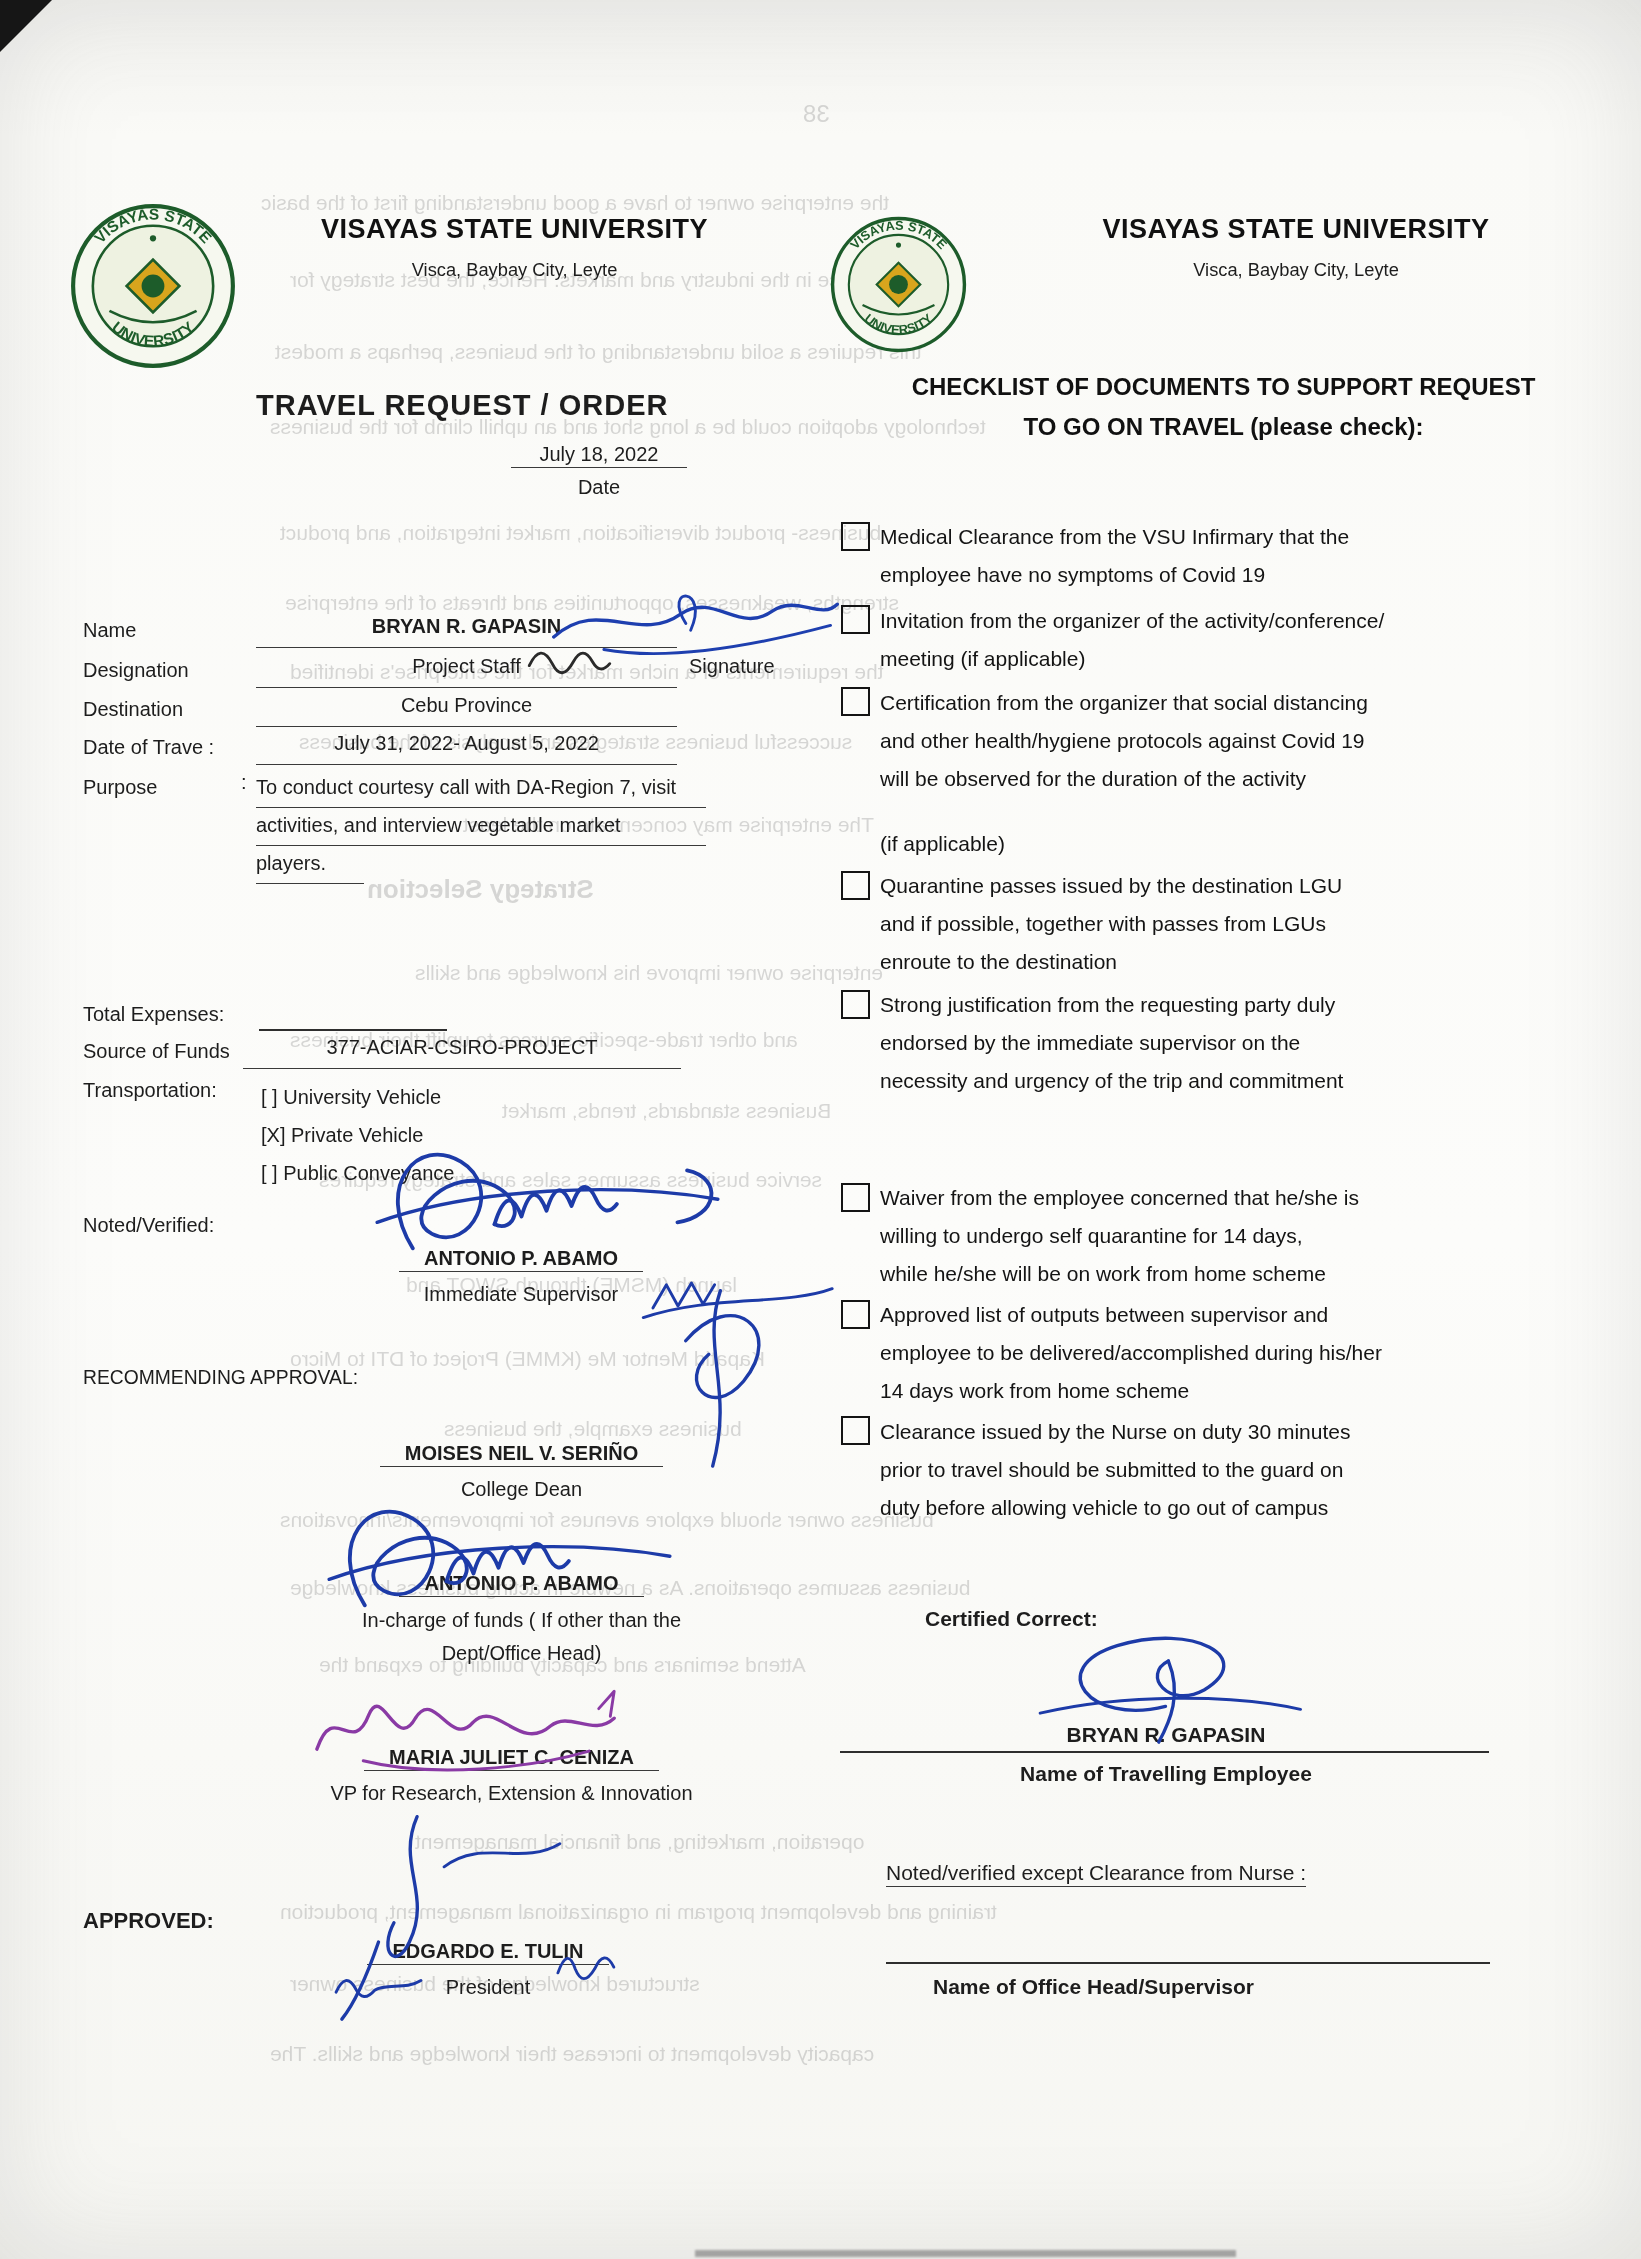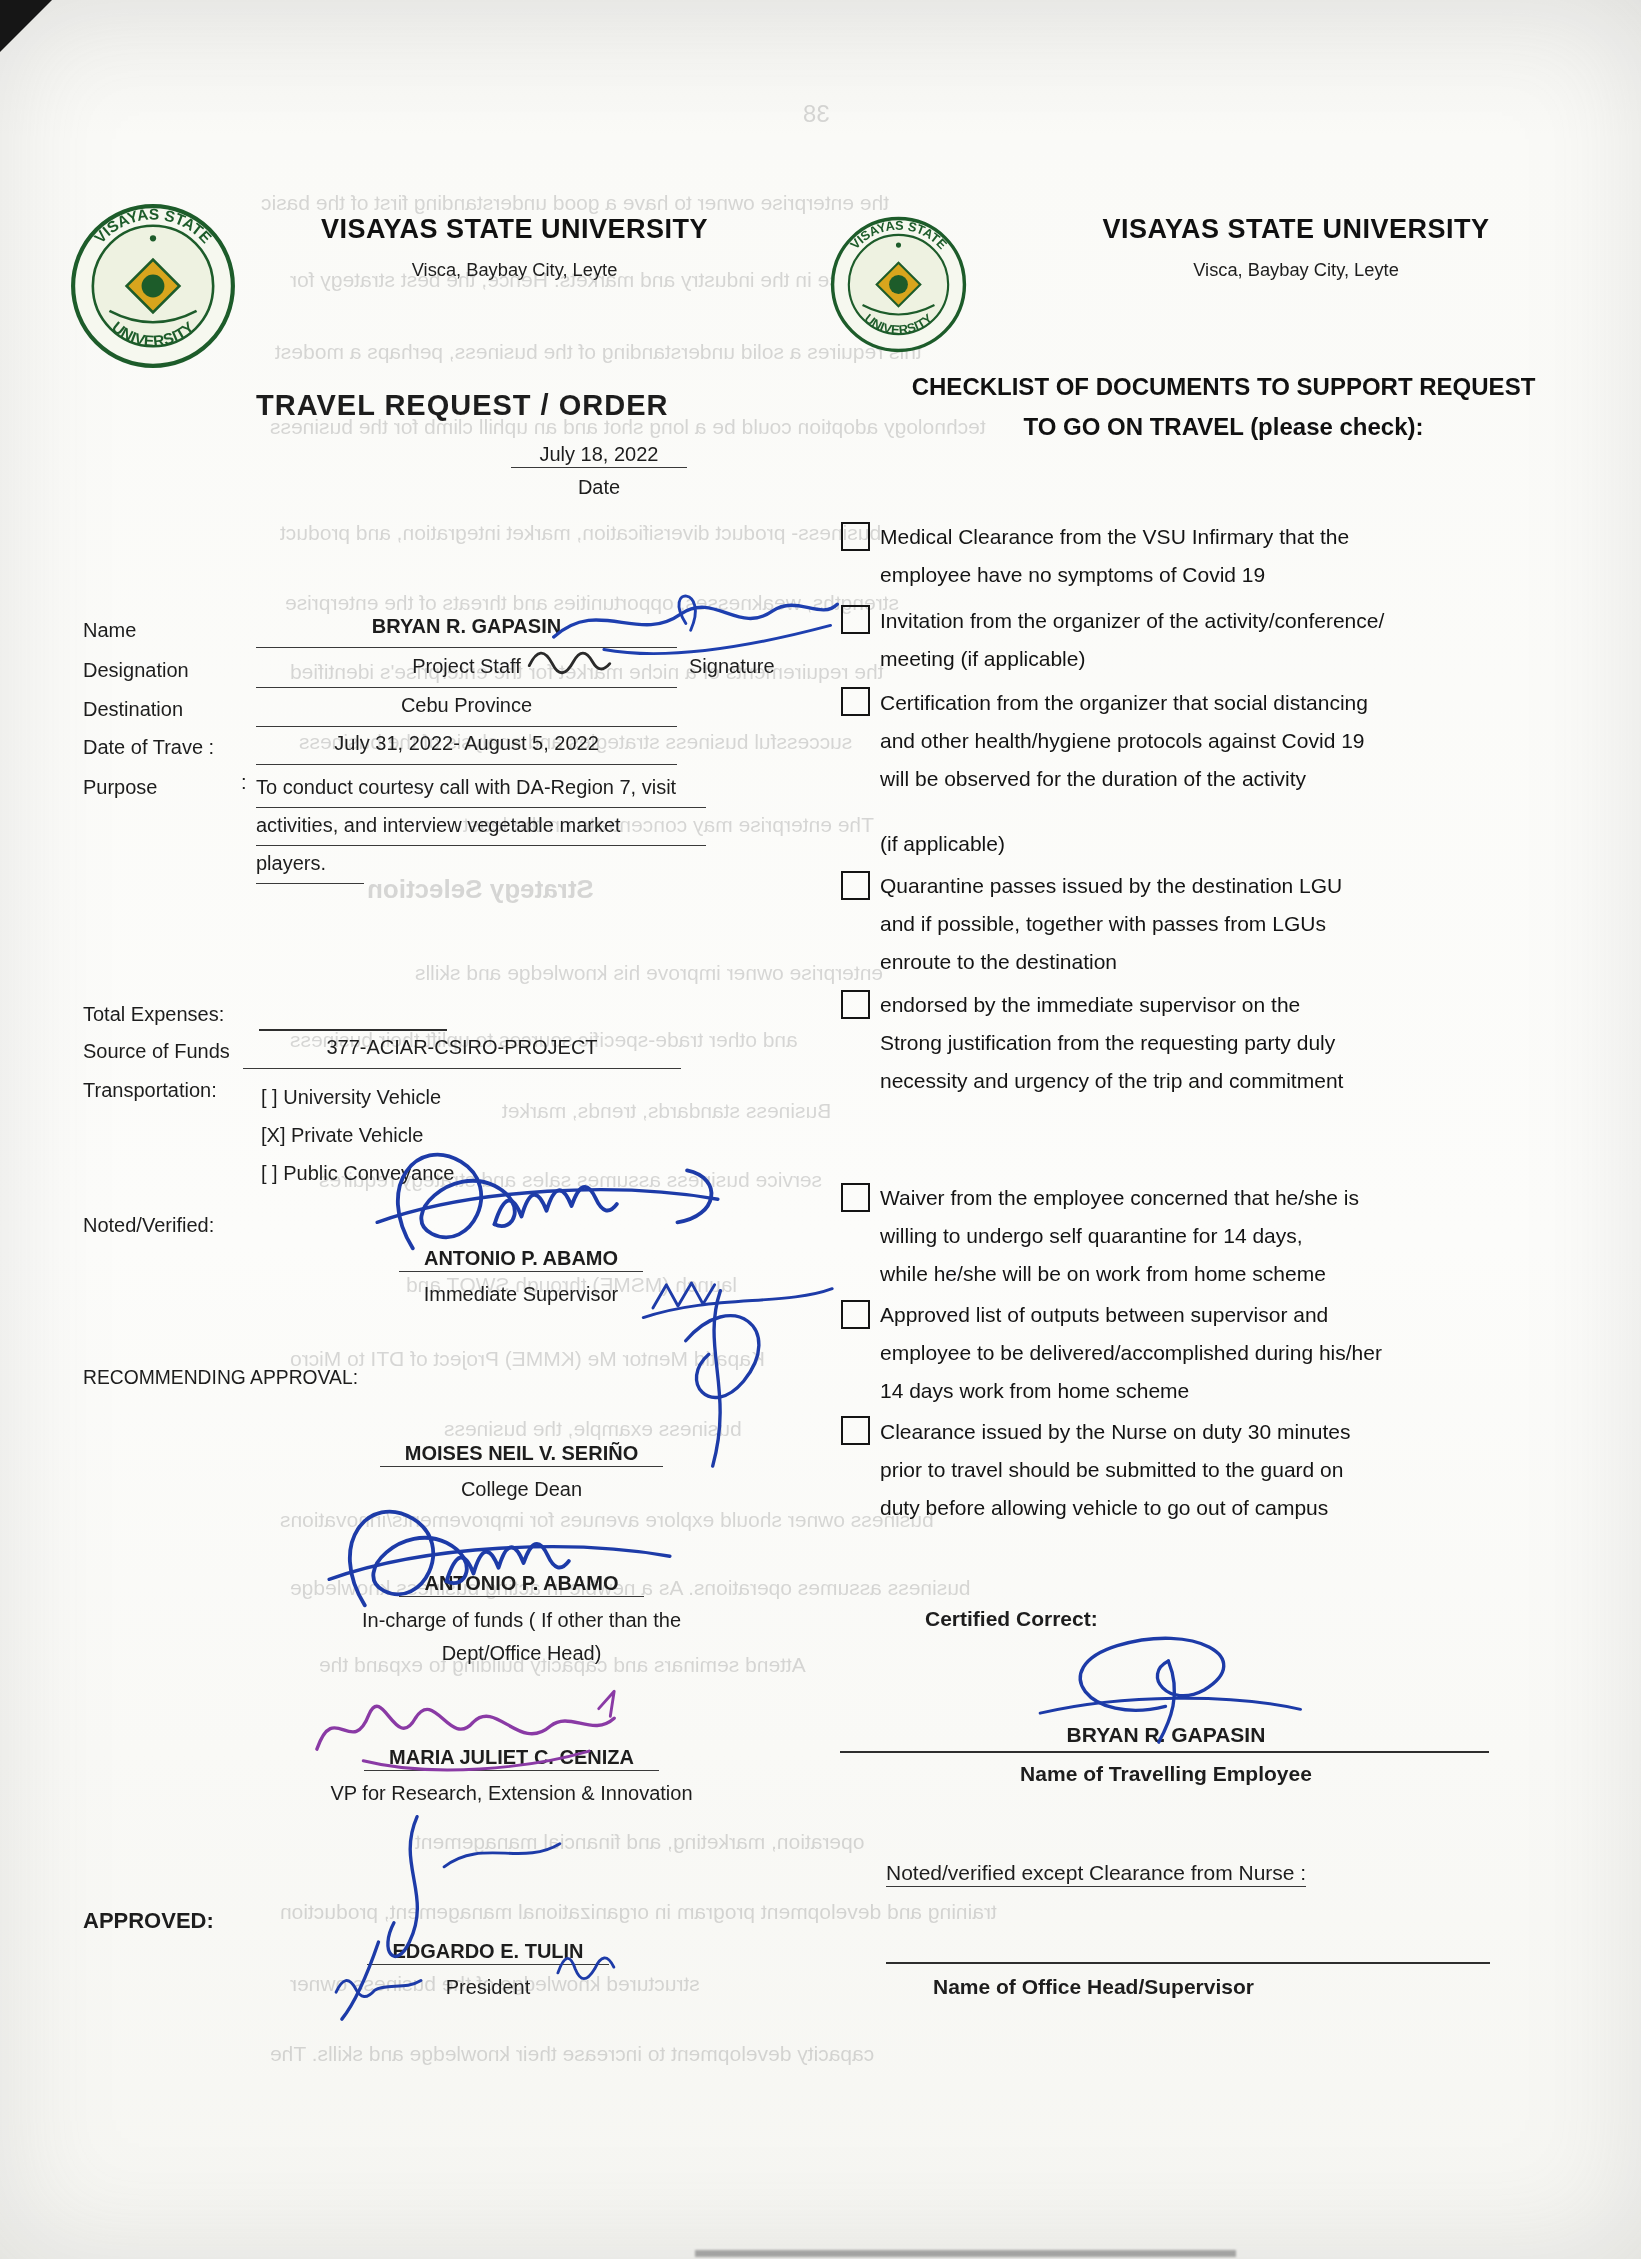--- a/index.html
+++ b/index.html
@@ -196,22 +196,22 @@
         <div style="margin-top: 27px;"> (if applicable)</div>
       </div>
       <div class="cbx" style="left: 841px; top: 871px;"></div>
       <div class="abs clist" style="left: 880px; top: 867px;">
         <div>Quarantine passes issued by the destination LGU</div>
         <div>and if possible, together with passes from LGUs</div>
         <div>enroute to the destination</div>
       </div>
       <div class="cbx" style="left: 841px; top: 990px;"></div>
       <div class="abs clist" style="left: 880px; top: 986px;">
+        <div>Strong justification from the requesting party duly</div>
         <div>endorsed by the immediate supervisor on the</div>
-        <div>Strong justification from the requesting party duly</div>
         <div>necessity and urgency of the trip and commitment</div>
       </div>
       <div class="cbx" style="left: 841px; top: 1183px;"></div>
       <div class="abs clist" style="left: 880px; top: 1179px;">
         <div>Waiver from the employee concerned that he/she is</div>
         <div>willing to undergo self quarantine for 14 days,</div>
         <div>while he/she will be on work from home scheme</div>
       </div>
       <div class="cbx" style="left: 841px; top: 1300px;"></div>
       <div class="abs clist" style="left: 880px; top: 1296px;">

